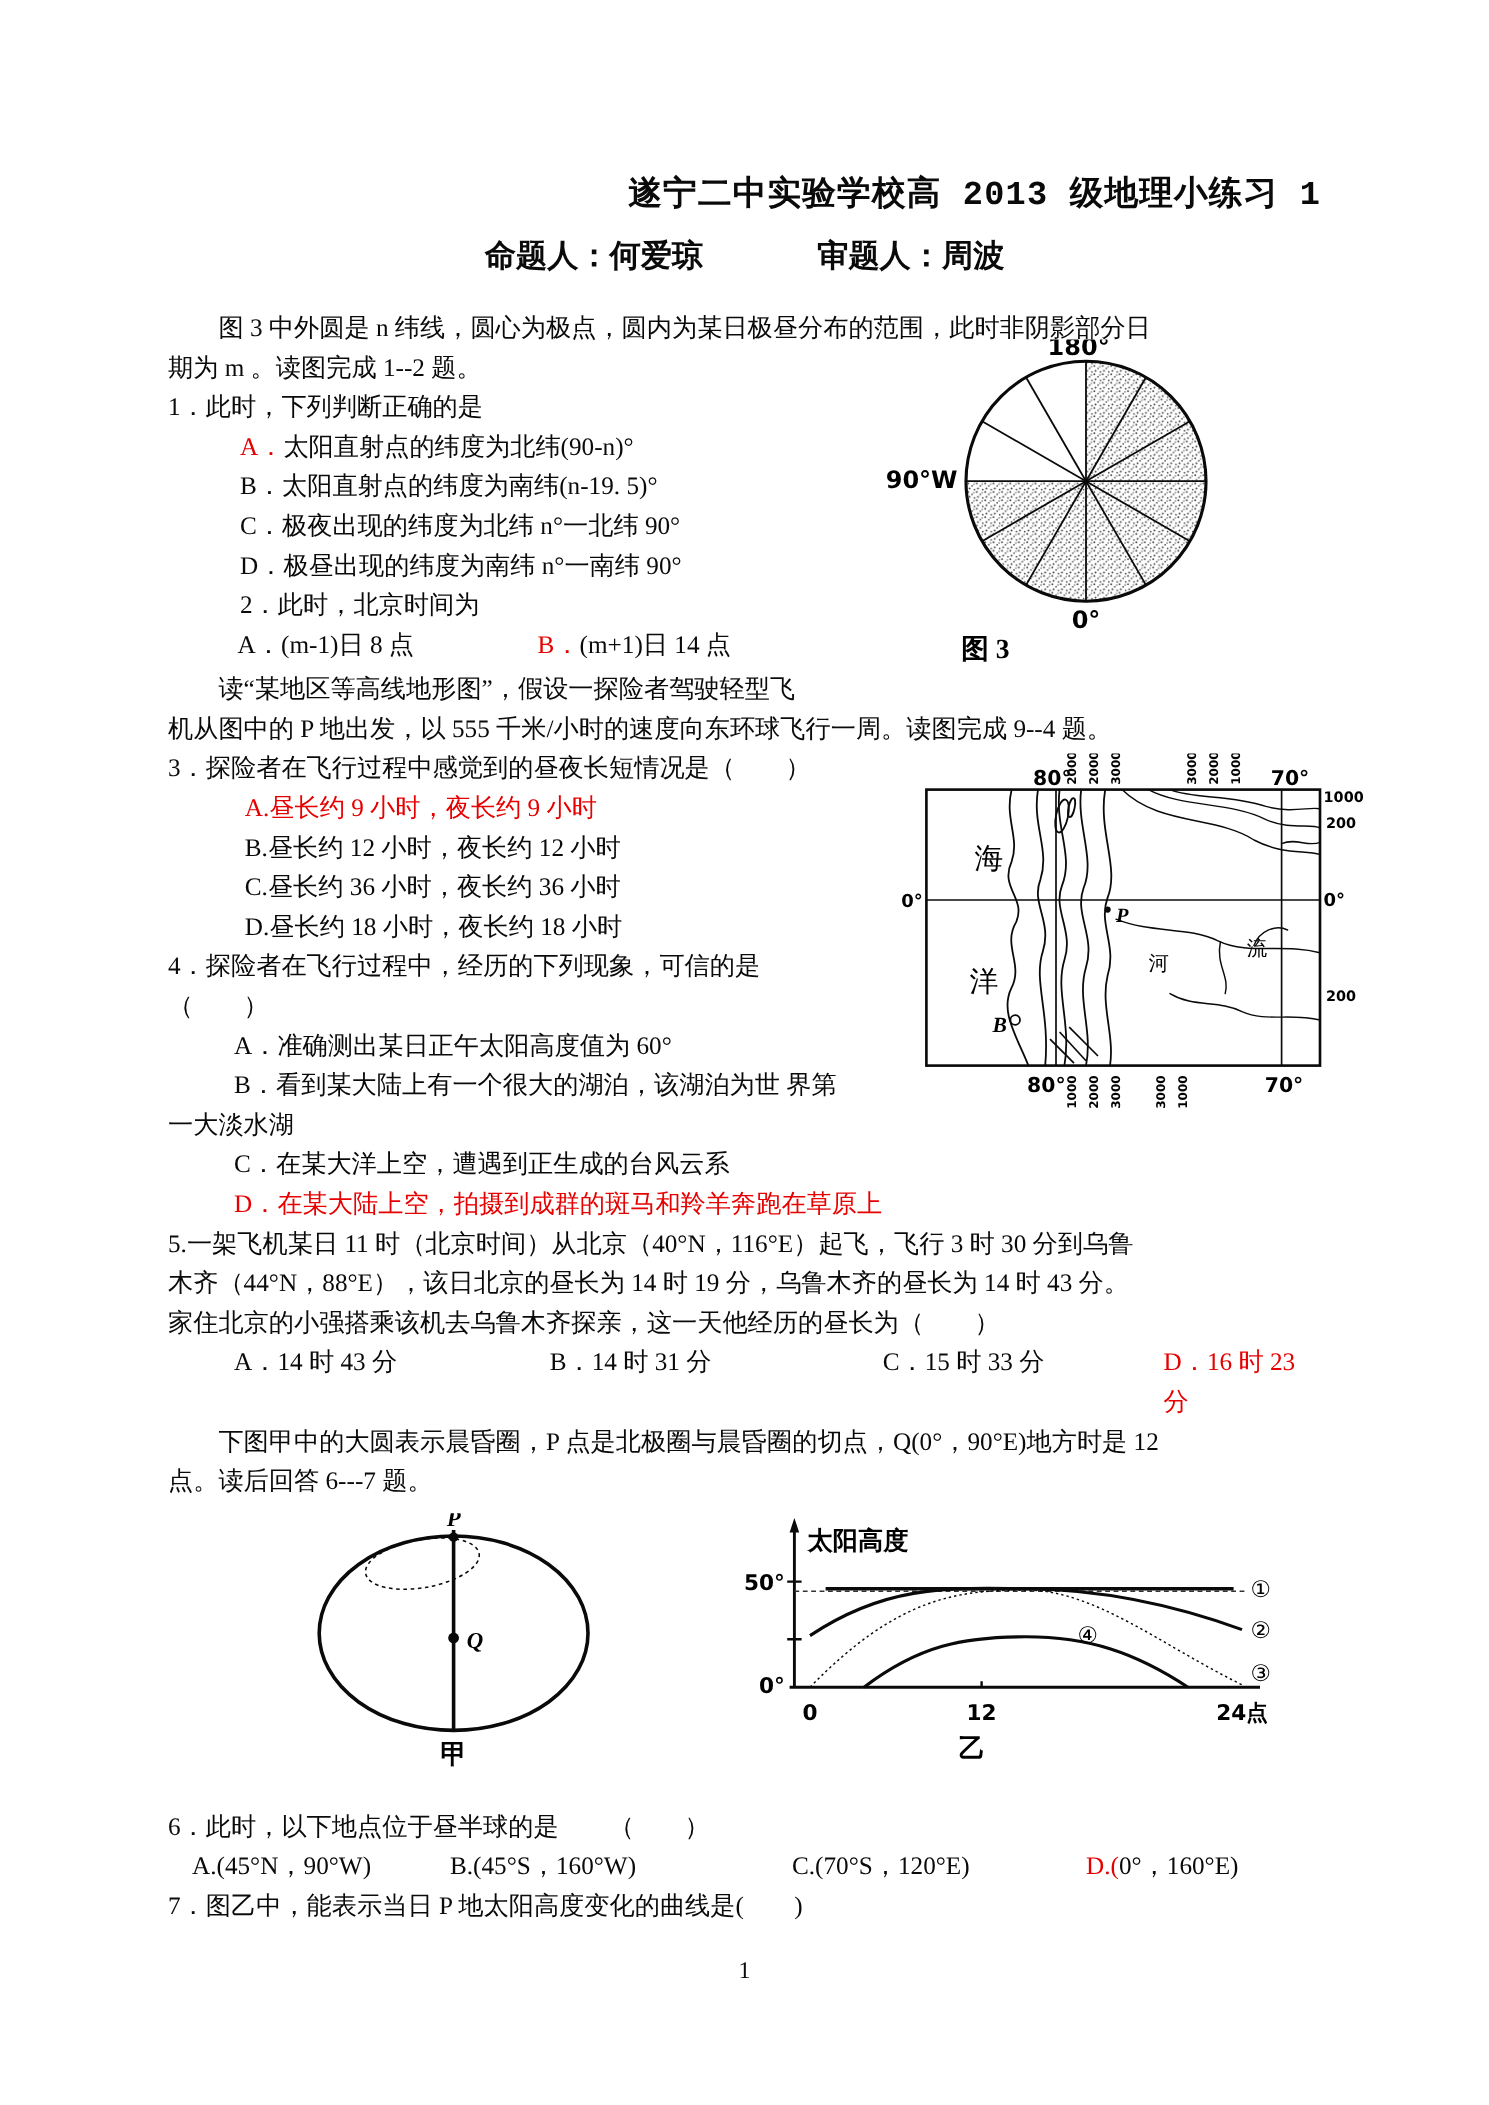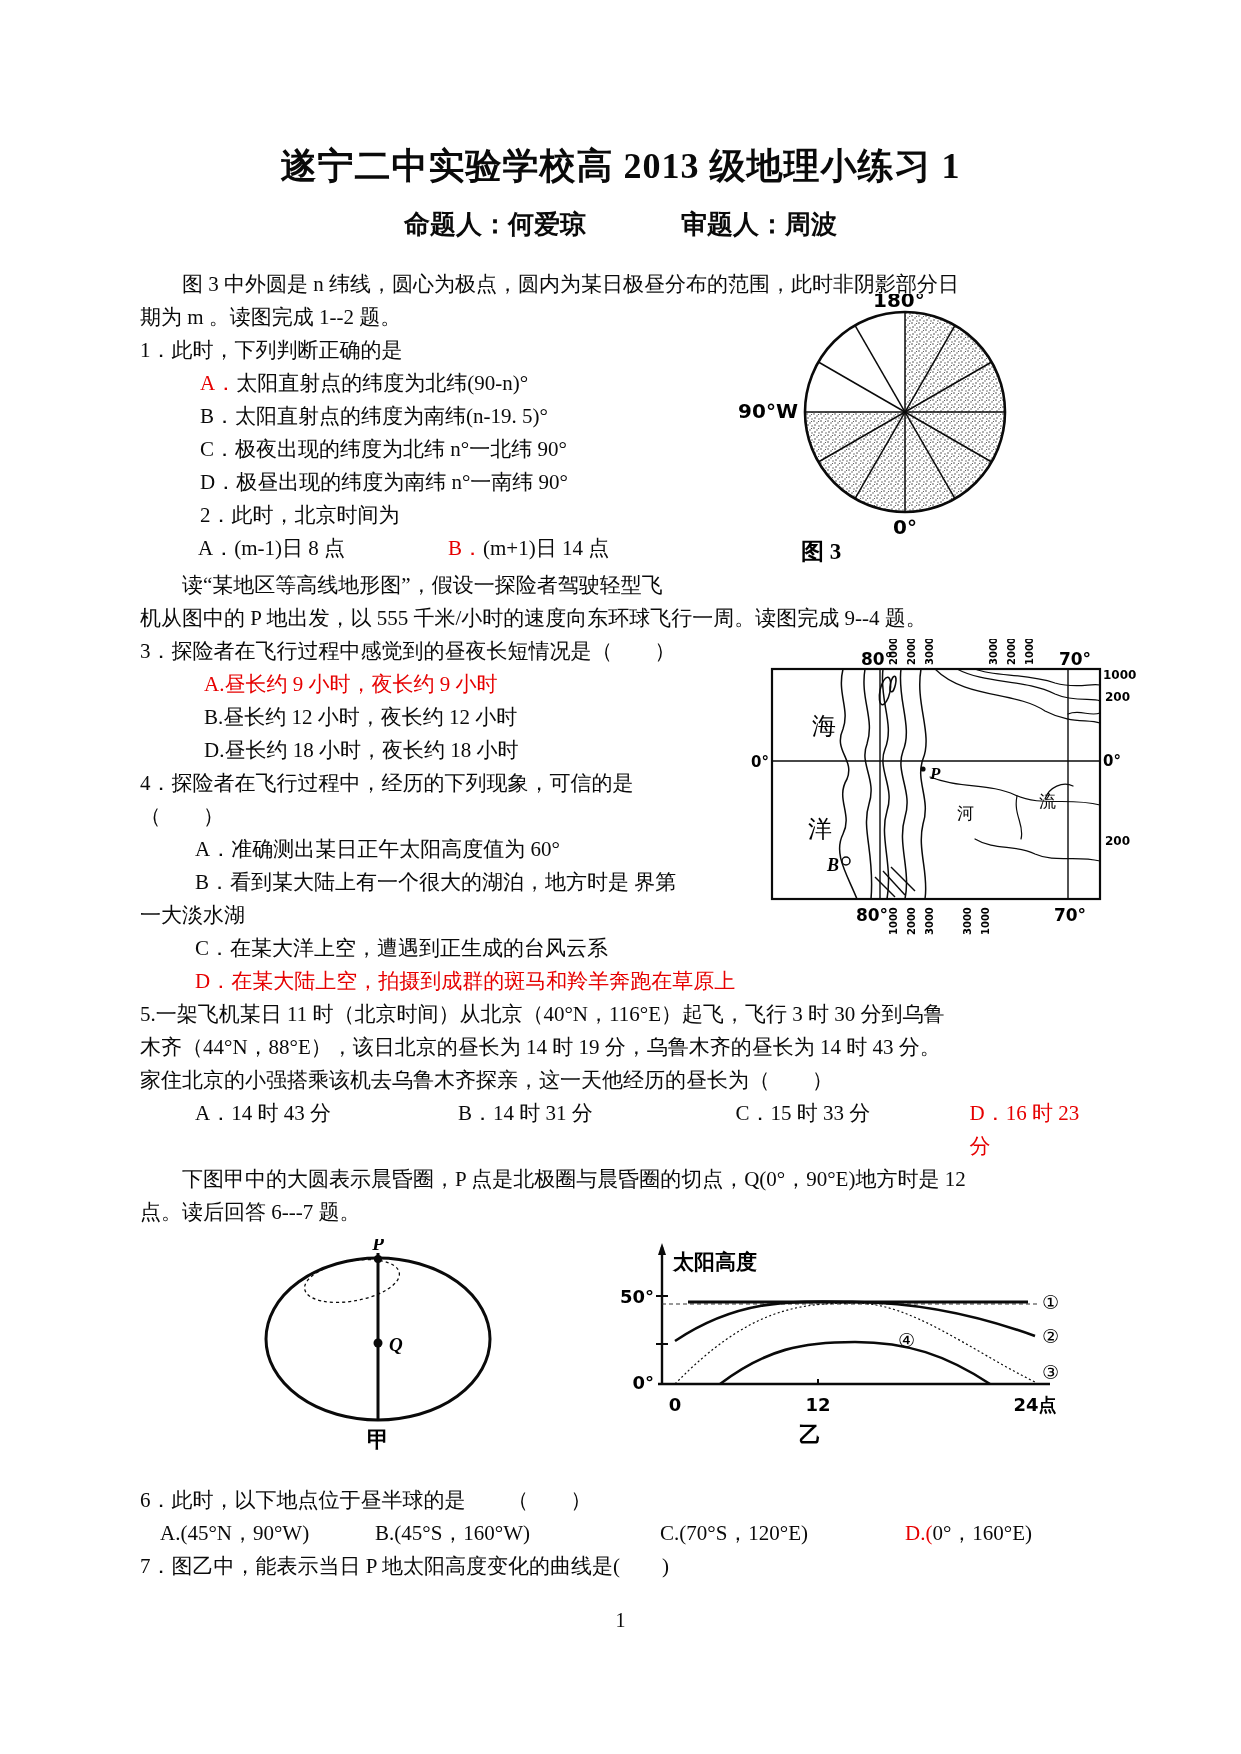--- a/index.html
+++ b/index.html
@@ -2,22 +2,22 @@
 <html><head>
 <meta charset="utf-8">
 <style>
   html,body{margin:0;padding:0;}
   body{
     width:1241px;height:1754px;background:#ffffff;color:#0a0a0a;
     font-family:"Liberation Serif","DejaVu Serif",serif;overflow:hidden;
   }
   .page{padding:142px 140px 0 140px;}
   .title{
-    margin:0;text-align:center;font-size:36px;font-weight:bold;
-    font-family:Liberation Serif, serif;letter-spacing:1px;
+    margin:0;text-align:right;font-size:28px;font-weight:bold;
+    font-family:Liberation Mono, monospace;letter-spacing:1px;
   }
   .subtitle{
     margin-top:16px;display:flex;justify-content:center;gap:95px;
     font-size:26px;font-weight:bold;
     font-family:"DejaVu Sans","Liberation Sans",sans-serif;
   }
   .t{font-size:21px;line-height:33px;margin:0;}
   .indent{text-indent:42px;}
   .opt60{padding-left:60px;}
   .opt64{padding-left:64px;}
@@ -160,25 +160,26 @@
     <text x="83" y="198" font-size="24" class="ser">洋</text>
     <text x="205" y="140" font-size="17" font-weight="bold" font-style="italic" class="ser">P</text>
     <text x="102" y="232" font-size="18" font-weight="bold" font-style="italic" class="ser">B</text>
     <text x="232" y="180" font-size="17" class="ser">河</text>
     <text x="314" y="168" font-size="17" class="ser">流</text>
   </svg>
 
   <p class="t">3．探险者在飞行过程中感觉到的昼夜长短情况是（　　）</p>
   <p class="t opt64 red">A.昼长约 9 小时，夜长约 9 小时</p>
   <p class="t opt64">B.昼长约 12 小时，夜长约 12 小时</p>
+  <p class="t opt64">C.昼长约 36 小时，夜长约 36 小时</p>
   <p class="t opt64">D.昼长约 18 小时，夜长约 18 小时</p>
 
   <p class="t"><span>4．探险者在飞行过程中，经历的下列现象，可信的是</span><br><span>（　　）</span></p>
   <p class="t q4opt">A．准确测出某日正午太阳高度值为 60°</p>
-  <p class="t q4opt"><span>B．看到某大陆上有一个很大的湖泊，地方时是 界第</span><br><span>一大淡水湖</span></p>
+  <p class="t q4opt"><span>B．看到某大陆上有一个很大的湖泊，该湖泊为世 界第</span><br><span>一大淡水湖</span></p>
   <p class="t q4opt">C．在某大洋上空，遭遇到正生成的台风云系</p>
   <p class="t q4opt red">D．在某大陆上空，拍摄到成群的斑马和羚羊奔跑在草原上</p>
 
   <p class="t"><span>5.一架飞机某日 11 时（北京时间）从北京（40°N，116°E）起飞，飞行 3 时 30 分到乌鲁</span><br><span>木齐（44°N，88°E），该日北京的昼长为 14 时 19 分，乌鲁木齐的昼长为 14 时 43 分。</span><br><span>家住北京的小强搭乘该机去乌鲁木齐探亲，这一天他经历的昼长为（　　）</span></p>
   <div class="t q5row">
     <span class="s1">A．14 时 43 分</span>
     <span class="s2">B．14 时 31 分</span>
     <span class="s3">C．15 时 33 分</span>
     <span class="red">D．16 时 23 分</span>
   </div>

